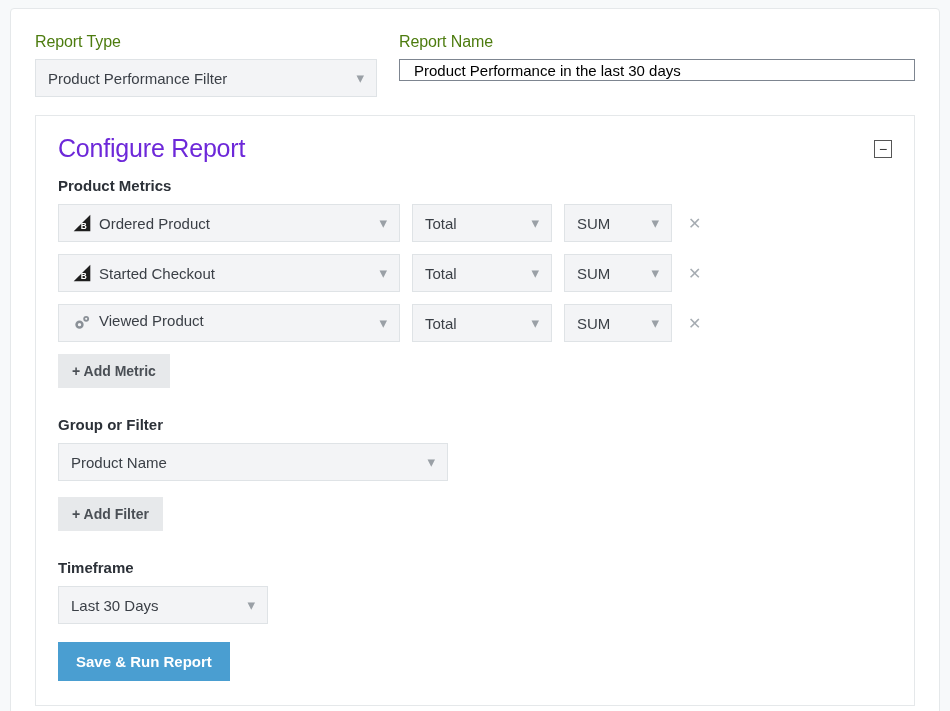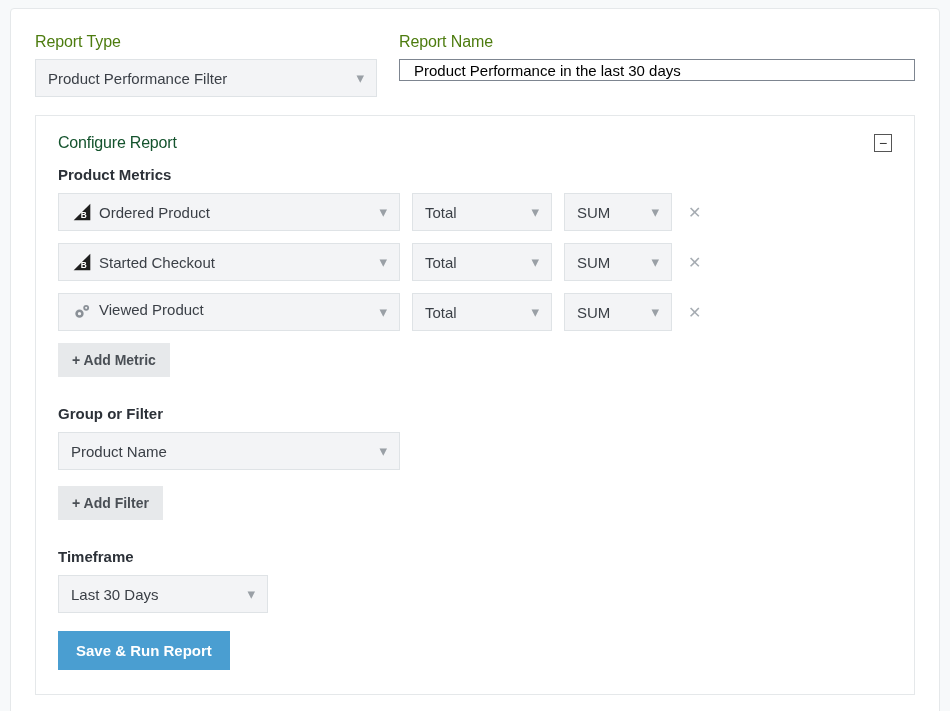--- a/index.html
+++ b/index.html
@@ -48,21 +48,21 @@
     font-size: 15px;
     background:#fff;
     outline:none;
     width:100%;
   }
   .panel {
     border:1px solid #e5e8ea;
     padding: 18px 22px 24px 22px;
   }
   .panel-head { display:flex; align-items:center; justify-content:space-between; margin-bottom:14px;}
-  .panel-title { font-size:16px; color:#14532d; font-weight:400; letter-spacing:-0.2px;}
+  .panel-title { font-size:25px; color:#6d28d9; font-weight:400; letter-spacing:-0.2px;}
   .collapse-btn {
     width:18px;height:18px;border:1.5px solid #555;display:flex;align-items:center;justify-content:center;
     font-size:14px;line-height:1;color:#333;cursor:pointer;
   }
   .sub-label { font-weight:700; font-size:15px; margin:10px 0 10px 0; color:#2c3138;}
   .metric-row { display:flex; align-items:center; gap:12px; margin-bottom:12px; }
   .metric-sel { width:342px; }
   .total-sel  { width:140px; }
   .agg-sel    { width:108px; }
   .remove-x { color:#a6acb2; font-size:16px; cursor:pointer; padding:0 4px;}
@@ -71,21 +71,21 @@
     margin-right:6px;
   }
   .btn-grey {
     background:#e7e9eb;border:none;padding:9px 14px;font-size:14px;font-weight:600;
     color:#4a4f55;cursor:pointer;
   }
   .btn-primary {
     background:#4a9ed1;border:none;color:#fff;font-weight:700;font-size:15px;
     padding:11px 18px;cursor:pointer;
   }
-  .group-sel { width:342px; }
+  .group-sel { width:390px; }
   .time-sel { width:210px; }
   .spacer-s { height:8px; }
   .spacer-m { height:18px; }
 </style>
 </head>
 <body>
 
 <div class="card">
 
   <div class="top-row">

